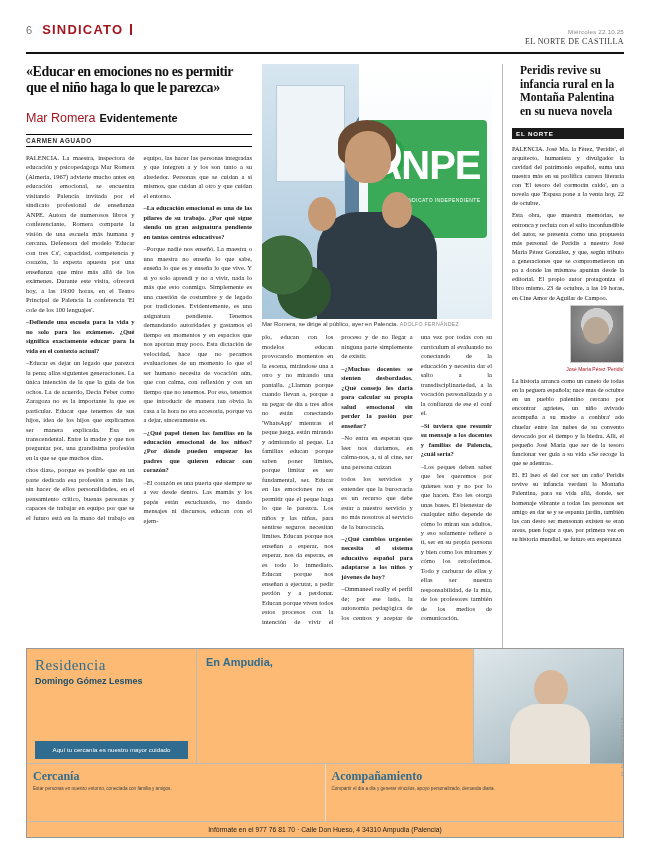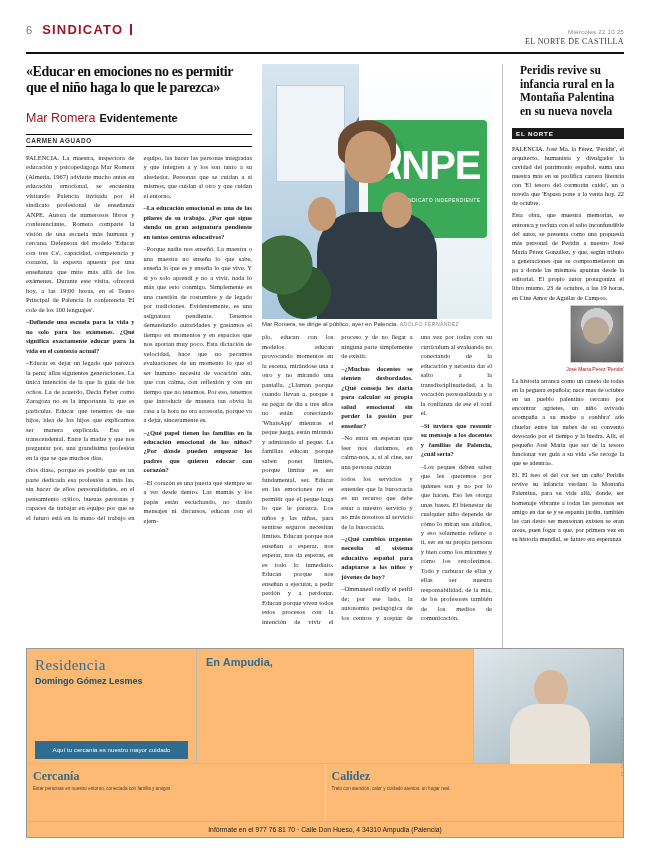--- a/index.html
+++ b/index.html
@@ -525,20 +525,20 @@
         <div class="p-body"></div>
         <div class="ad-credit">EL NORTE DE CASTILLA</div>
       </div>
     </div>
     <div class="ad-features">
       <div class="ad-feature">
         <div class="ad-feature-title">Cercanía</div>
         <div class="ad-feature-text">Estar personas en nuestro entorno, conectada con familia y amigos.</div>
       </div>
       <div class="ad-feature">
-        <div class="ad-feature-title">Calidez</div>
-        <div class="ad-feature-text">Trato con atención, calor y cuidado atentos: un hogar real.</div>
+        <div class="ad-feature-title">Acompañamiento</div>
+        <div class="ad-feature-text">Compartir el día a día y generar vínculos, apoyo personalizado, demanda diaria.</div>
       </div>
     </div>
     <div class="ad-footer">Infórmate en el 977 76 81 70  ·  Calle Don Hueso, 4 34310 Ampudia (Palencia)</div>
   </div>
 
 </div>
 
 </body></html>

